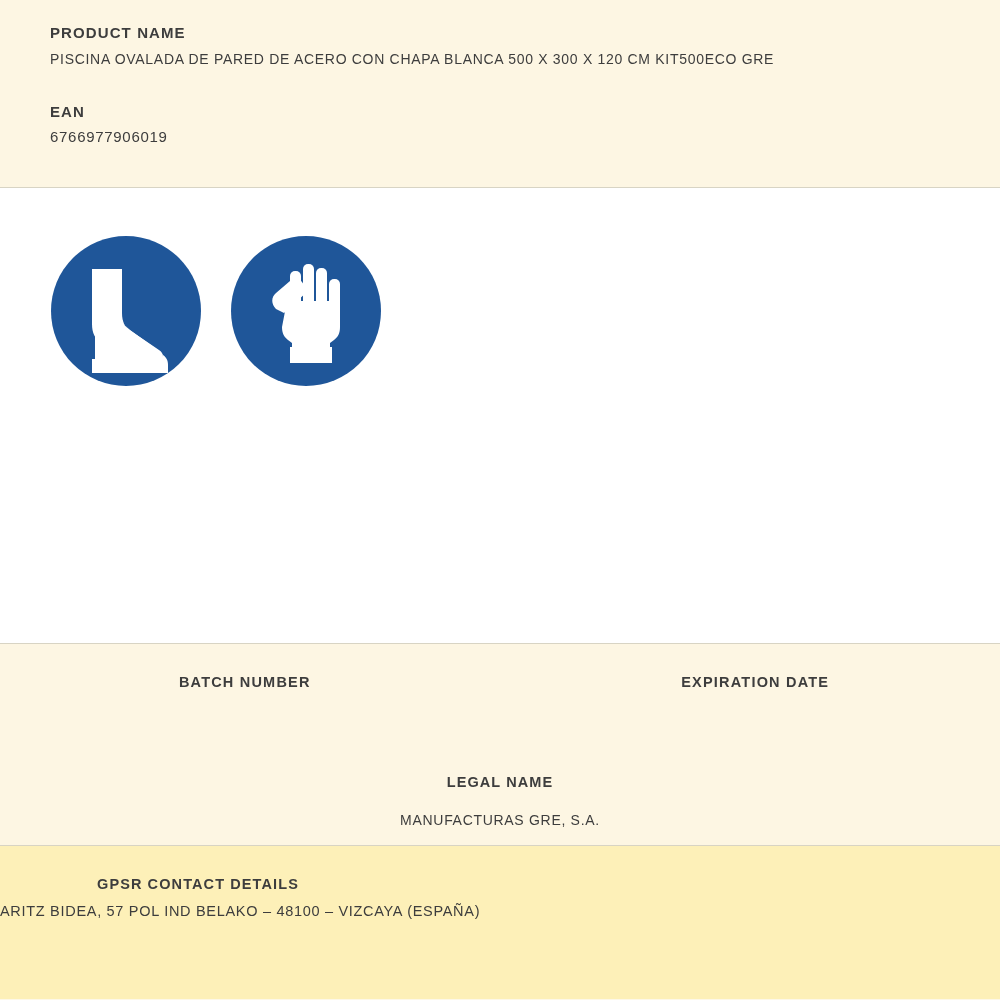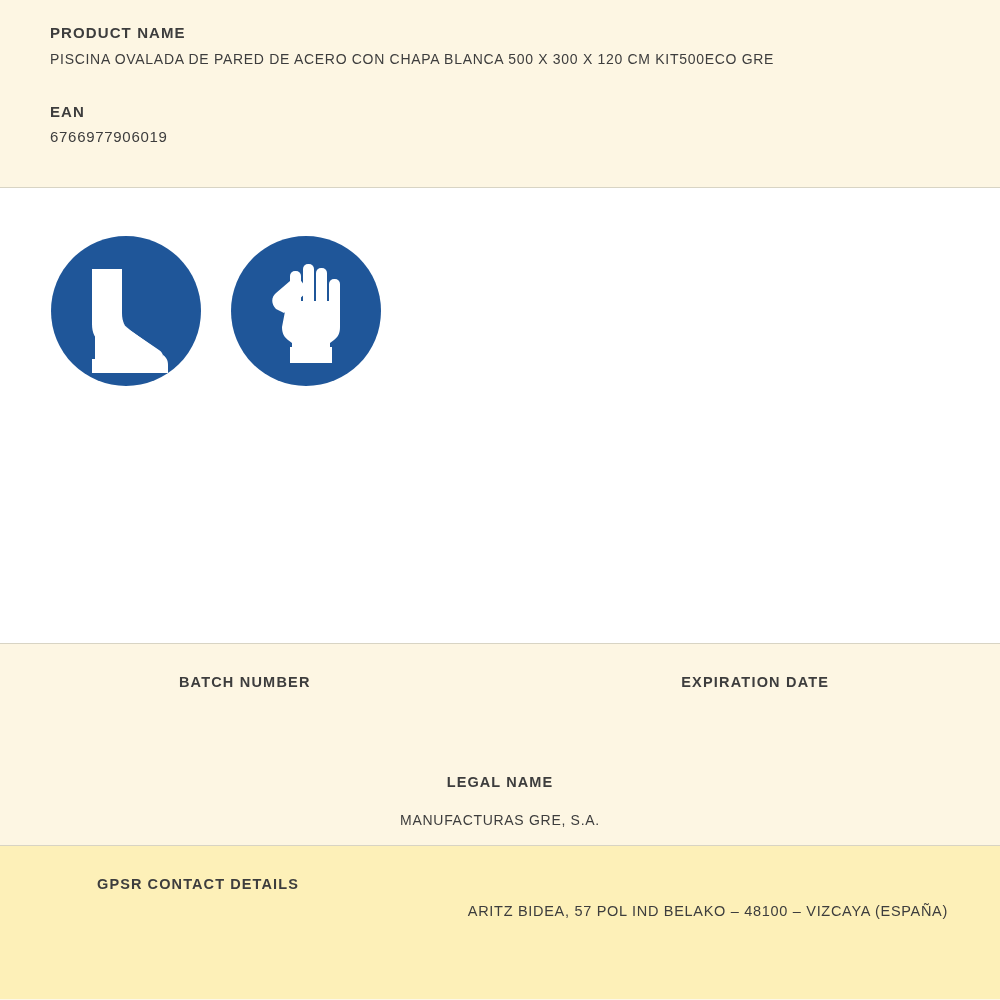--- a/index.html
+++ b/index.html
@@ -136,21 +136,21 @@
     letter-spacing: 1.1px;
     color: #3d3d3d;
     text-transform: uppercase;
     margin-left: 47px;
   }
   .gpsr-address {
     position: absolute;
     left: 0;
     right: 52px;
     top: 57px;
-    text-align: right;
+    text-align: left;
     font-size: 14.5px;
     letter-spacing: 0.7px;
     color: #3d3d3d;
     text-transform: uppercase;
   }
 </style>
 </head>
 <body>
 
 <div class="sheet">

